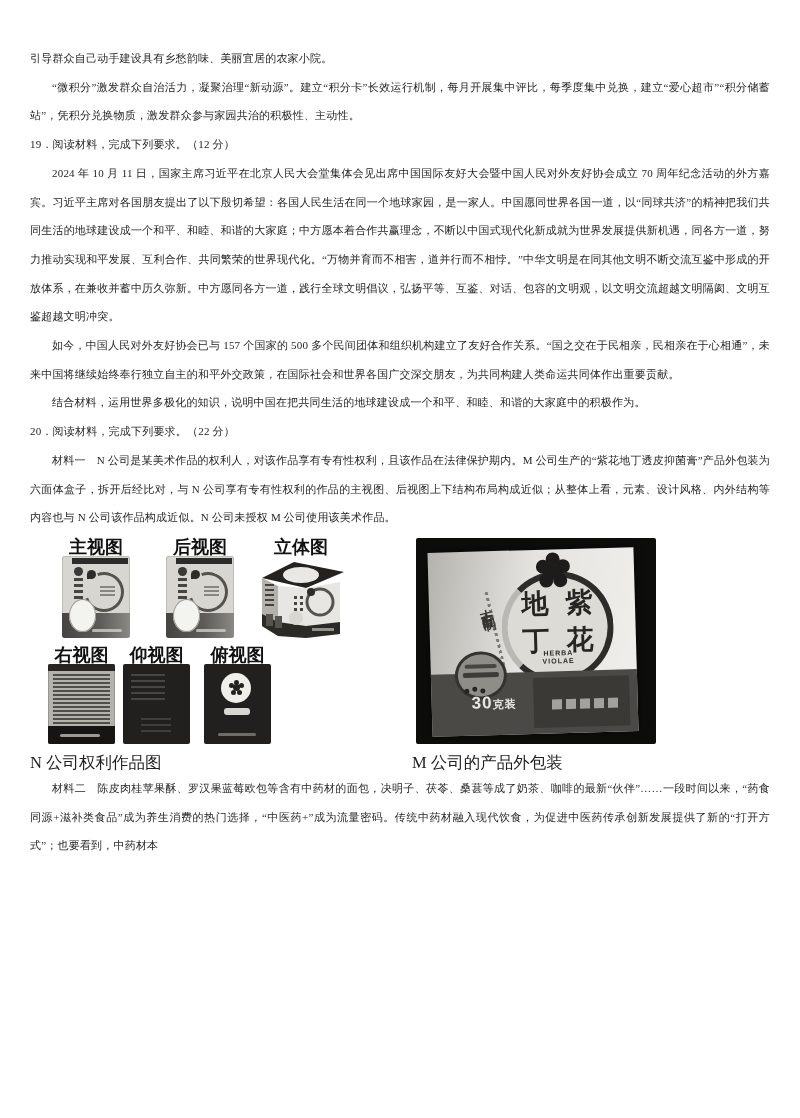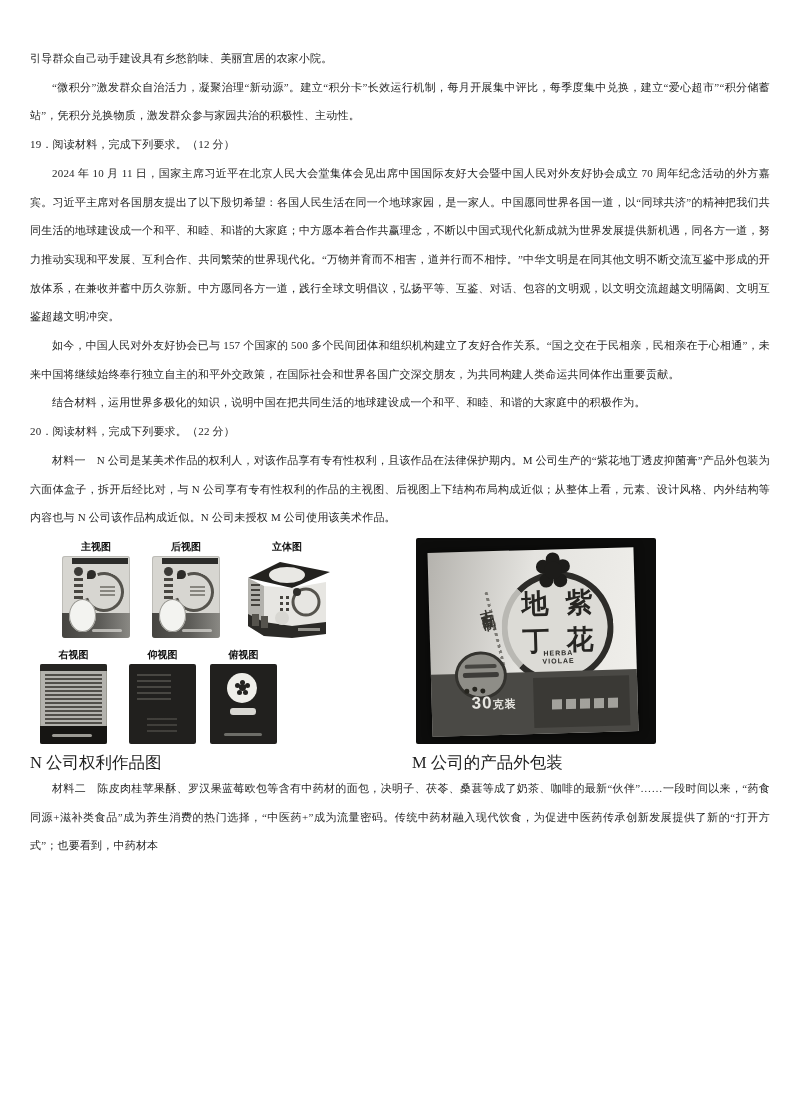--- a/index.html
+++ b/index.html
@@ -15,21 +15,21 @@
     text-align:justify;text-justify:inter-ideograph;
     letter-spacing:0.2px;
   }
   .indent{text-indent:2em;}
   
   .figures{display:flex;align-items:flex-start;margin:6px 0 2px 0;}
   .fig-n{width:332px;margin-left:2px;}
   .fig-m{margin-left:52px;}
   .view-label{
     font-family:"Liberation Sans","DejaVu Sans",sans-serif;
-    font-weight:700;font-size:10px;color:#111;text-align:center;
+    font-weight:700;font-size:18px;color:#111;text-align:center;
     line-height:18px;white-space:nowrap;
   }
   .row1{display:flex;align-items:flex-start;}
   .row2{display:flex;align-items:flex-start;margin-top:6px;}
   .vitem{display:flex;flex-direction:column;align-items:center;}
   
   .pv{position:relative;width:68px;height:82px;background:#d7d6d1;border-radius:3px;overflow:hidden;box-shadow:0 0 0 1px #bdbcb7 inset;}
   .pv-topbar{position:absolute;top:2px;left:10px;right:2px;height:6px;background:#2c2c2a;}
   .pv-logodot{position:absolute;top:11px;left:12px;width:9px;height:9px;border-radius:50%;background:#3b3a37;}
   .pv-ring{position:absolute;top:16px;right:6px;width:34px;height:34px;border:3px solid #55534d;border-radius:50%;border-left-color:transparent;transform:rotate(25deg);}
@@ -114,21 +114,21 @@
             <div class="pv-flower"></div>
             <div class="pv-ring"></div>
             <div class="pv-ringmark"></div>
             <div class="pv-dots"></div>
             <div class="pv-pill"></div>
             <div class="pv-band"></div>
             <div class="pv-bandline"></div>
             <div class="pv-tube"></div>
           </div>
         </div>
-        <div class="vitem" style="margin-left:22px;">
+        <div class="vitem" style="margin-left:36px;">
           <div class="view-label">后视图</div>
           <div class="pv">
             <div class="pv-topbar"></div>
             <div class="pv-logodot"></div>
             <div class="pv-flower"></div>
             <div class="pv-ring"></div>
             <div class="pv-ringmark"></div>
             <div class="pv-dots"></div>
             <div class="pv-pill"></div>
             <div class="pv-band"></div>
@@ -164,30 +164,30 @@
             <polygon points="6,70 22,80 50,82 84,78 84,66 50,70 22,66 6,58" fill="#2b2a27"></polygon>
             <circle cx="40" cy="62" r="7" fill="#d8d7d2"></circle>
             <rect x="10" y="58" width="7" height="12" fill="#55534d"></rect>
             <rect x="19" y="60" width="7" height="12" fill="#55534d"></rect>
             <rect x="56" y="72" width="22" height="3" fill="#93928c"></rect>
           </svg>
         </div>
       </div>
 
       <div class="row2">
-        <div class="vitem" style="margin-left:8px;">
+        <div class="vitem" style="margin-left:16px;">
           <div class="view-label">右视图</div>
           <div class="panel panel-mid">
             <div class="p-topstrip"></div>
             <div class="p-text-dense"></div>
             <div class="p-footer"></div>
             <div class="p-footline"></div>
           </div>
         </div>
-        <div class="vitem" style="margin-left:22px;">
+        <div class="vitem" style="margin-left:8px;">
           <div class="view-label">仰视图</div>
           <div class="panel panel-dark">
             <div class="p-faint"></div>
             <div class="p-faint2"></div>
           </div>
         </div>
         <div class="vitem" style="margin-left:14px;">
           <div class="view-label">俯视图</div>
           <div class="panel panel-dark">
             <div class="p-circle">

